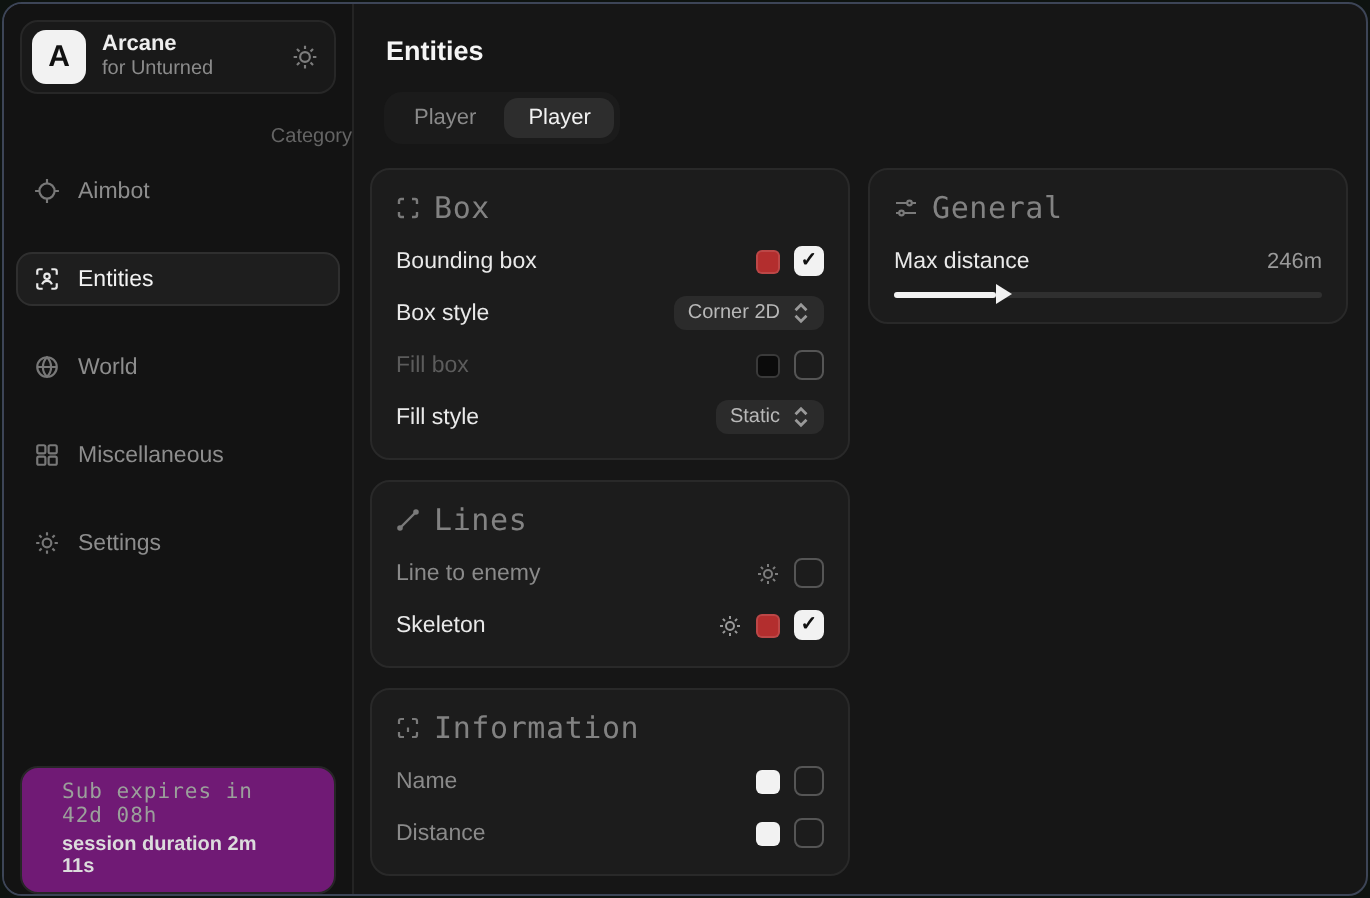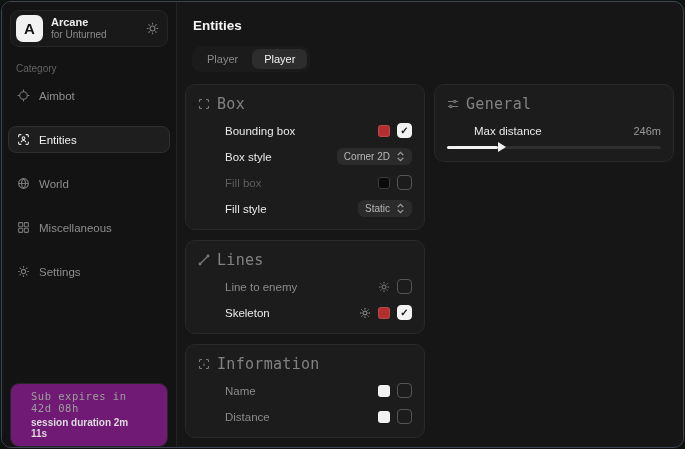--- a/index.html
+++ b/index.html
@@ -10,21 +10,21 @@
     display:flex; overflow:hidden;
   }
   
   .sidebar { position:relative; width:175px; height:100%; background:#131313; border-right:1px solid #242424; flex:0 0 175px; }
   .logo-card { display:flex; align-items:center; gap:8px; margin:8px; padding:5px 8px 5px 5px; background:#191919; border:1px solid #272727; border-radius:9px; height:37px; }
   .logo-box { width:27px; height:27px; background:#f2f2f2; border-radius:7px; color:#111; font-weight:bold; font-size:15px; display:flex; align-items:center; justify-content:center; flex:0 0 27px; }
   .logo-text { flex:1; line-height:1.15; }
   .logo-title { font-size:11px; font-weight:bold; color:#ededed; }
   .logo-sub { font-size:10px; color:#8b8b8b; }
   .logo-gear { color:#7d7d7d; display:flex; cursor:pointer; }
-  .category-label { margin:16px 0 8px 14px; font-size:10px; color:#646464; }
+  .category-label { margin:16px 0 8px 14px; font-size:10px; color:#646464;text-align:right; }
   .nav { display:flex; flex-direction:column; gap:17px; padding:0 6px; }
   .nav-item { display:flex; align-items:center; gap:9px; height:27px; padding:0 8px; border-radius:8px; border:1px solid transparent; color:#8d8d8d; font-size:11.5px; cursor:pointer; }
   .nav-item .nv-icon { display:flex; color:#787878; }
   .nav-item.active { background:#1e1e1e; border-color:#2f2f2f; color:#f2f2f2; }
   .nav-item.active .nv-icon { color:#e8e8e8; }
   .sub-card { position:absolute; left:8px; right:8px; bottom:0; background:#701a75; border:1px solid #262626; border-radius:9px; padding:6px 20px 7px; }
   .sub-line1 { font-family:"DejaVu Sans Mono", monospace; font-size:10.5px; color:#9ba09b; letter-spacing:0.5px; }
   .sub-line2 { margin-top:3px; font-size:10px; font-weight:bold; color:#dcdcdc; }
   
   .main { flex:1; padding:16px 10px 12px 8px; position:relative; }
@@ -33,21 +33,21 @@
   .tab { font-size:11px; color:#8a8a8a; padding:4px 12px; border-radius:7px; cursor:pointer; }
   .tab.active { background:#2d2d2d; color:#f2f2f2; }
   .columns { display:flex; align-items:flex-start; gap:9px; margin-top:12px; }
   .col-left { display:flex; flex-direction:column; gap:10px; width:240px; }
   .col-right { width:240px;border-radius:22px; }
   .card { background:#1c1c1c; border:1px solid #292929; border-radius:10px; padding:10px 12px 12px; }
   .card-header { display:flex; align-items:center; gap:7px; color:#828282; }
   .card-header .ch-icon { display:flex; color:#7a7a7a; }
   .card-header .ch-title { font-family:"DejaVu Sans Mono", monospace; font-size:15px; letter-spacing:0.3px; }
   .row { display:flex; align-items:center; justify-content:space-between; margin-top:9px; height:17px; }
-  .row-label { font-size:11.5px; color:#e9e9e9; font-weight:500;margin-left:27px; }
+  .row-label { font-size:11.5px; color:#e9e9e9; font-weight:500; }
   .row-label.dim { color:#8a8a8a; }
   .row-label.disabled { color:#5c5c5c; }
   .controls { display:flex; align-items:center; gap:7px; }
   .swatch { width:12px; height:12px; border-radius:3px; border:1px solid rgba(255,255,255,0.12); cursor:pointer; }
   .checkbox { width:15px; height:15px; border-radius:4px; border:1.5px solid #555; background:transparent; display:flex; align-items:center; justify-content:center; cursor:pointer; }
   .checkbox.checked { background:#f2f2f2; border-color:#f2f2f2; }
   .checkbox.checked::after { content:"✓"; color:#111; font-size:10px; font-weight:bold; line-height:1; }
   .dropdown { display:flex; align-items:center; gap:6px; background:#2b2b2b; border-radius:6px; padding:3px 7px; cursor:pointer; }
   .dropdown .dd-value { font-size:10px; color:#b8b8b8; }
   .dropdown .dd-chev { display:flex; color:#9a9a9a; }

